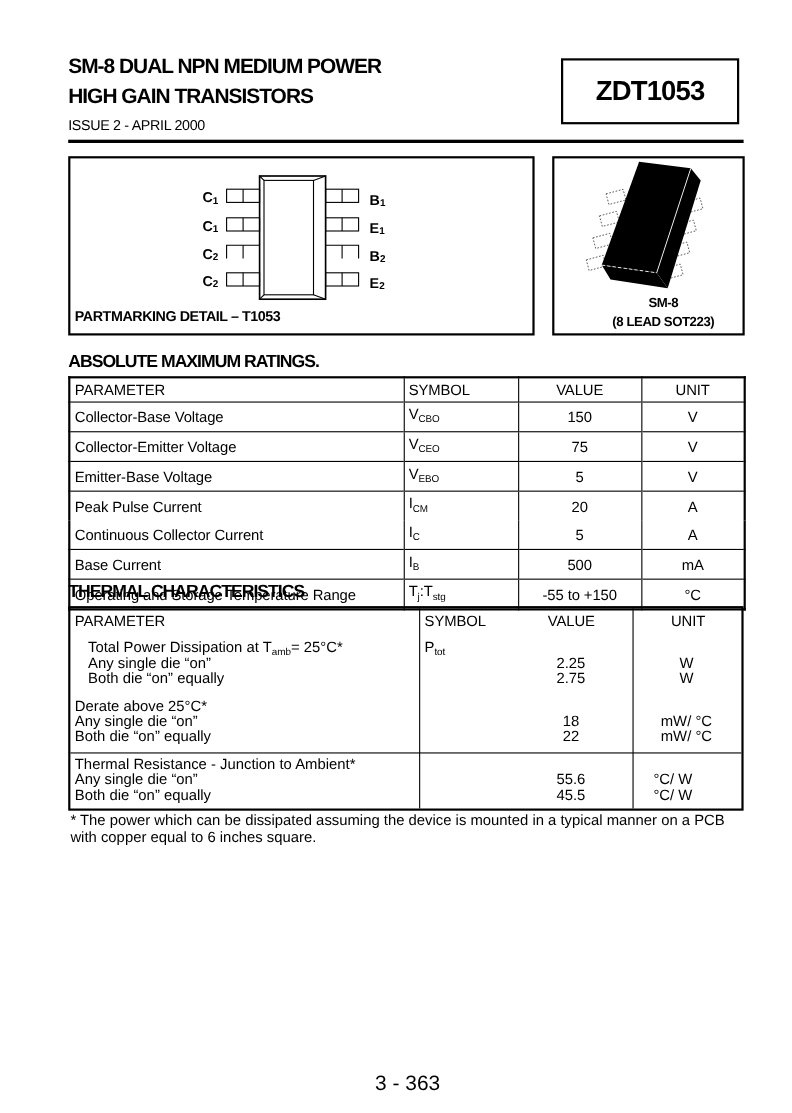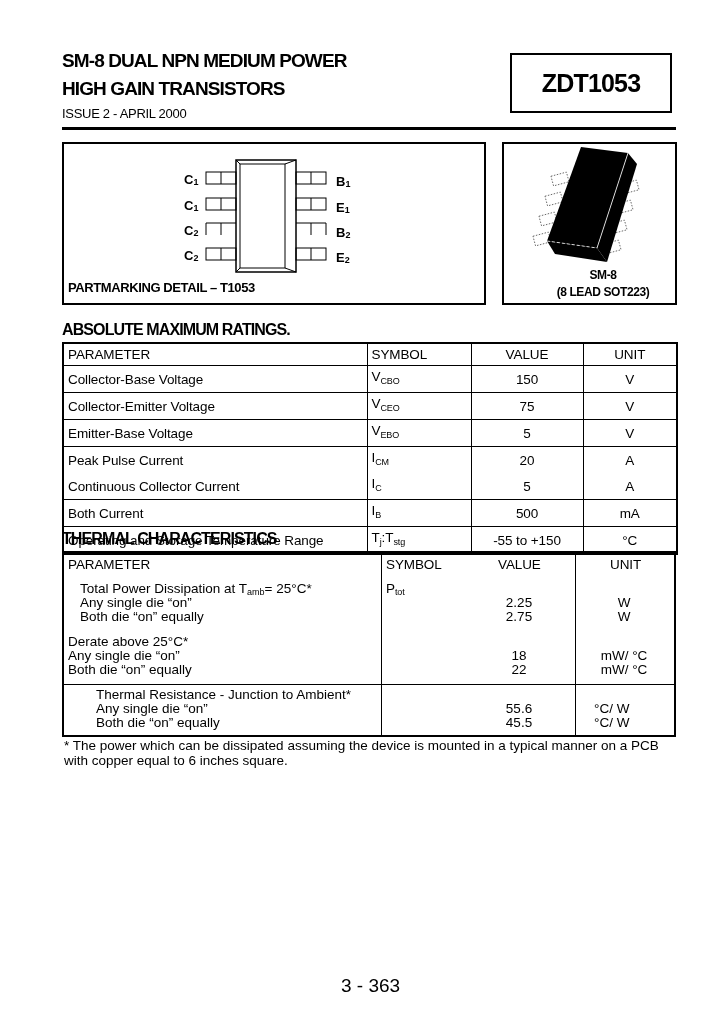--- a/index.html
+++ b/index.html
@@ -181,21 +181,21 @@
     <td class="c">20</td>
     <td class="c">A</td>
   </tr>
   <tr>
     <td>Continuous Collector Current</td>
     <td><span>I</span><sub class="s">C</sub></td>
     <td class="c">5</td>
     <td class="c">A</td>
   </tr>
   <tr class="line-top">
-    <td>Both Current</td>
+    <td>Base Current</td>
     <td><span>I</span><sub class="s">B</sub></td>
     <td class="c">500</td>
     <td class="c">mA</td>
   </tr>
   <tr class="line-top">
     <td>Operating and Storage Temperature Range</td>
     <td><span>T</span><sub class="s">j</sub><span>:</span><span>T</span><sub class="s">stg</sub></td>
     <td class="c">-55 to +150</td>
     <td class="c">°C</td>
   </tr>
@@ -235,21 +235,21 @@
   </div>
   <div class="t-stack" style="left:440px;top:96px;width:30px;text-align:center;">
     <div>18</div>
     <div>22</div>
   </div>
   <div class="t-stack" style="left:530px;top:96px;width:60px;text-align:center;">
     <div>mW/ °C</div>
     <div>mW/ °C</div>
   </div>
 
-  <div class="t-stack" style="left:4px;top:135px;margin-left:28px;">
+  <div class="t-stack" style="left:4px;top:135px;">
     <div>Thermal Resistance - Junction to Ambient*</div>
     <div>Any single die “on”</div>
     <div>Both die “on” equally</div>
   </div>
   <div class="t-stack" style="left:440px;top:149px;width:30px;text-align:center;">
     <div>55.6</div>
     <div>45.5</div>
   </div>
   <div class="t-stack" style="left:530px;top:149px;width:60px;">
     <div>°C/ W</div>

